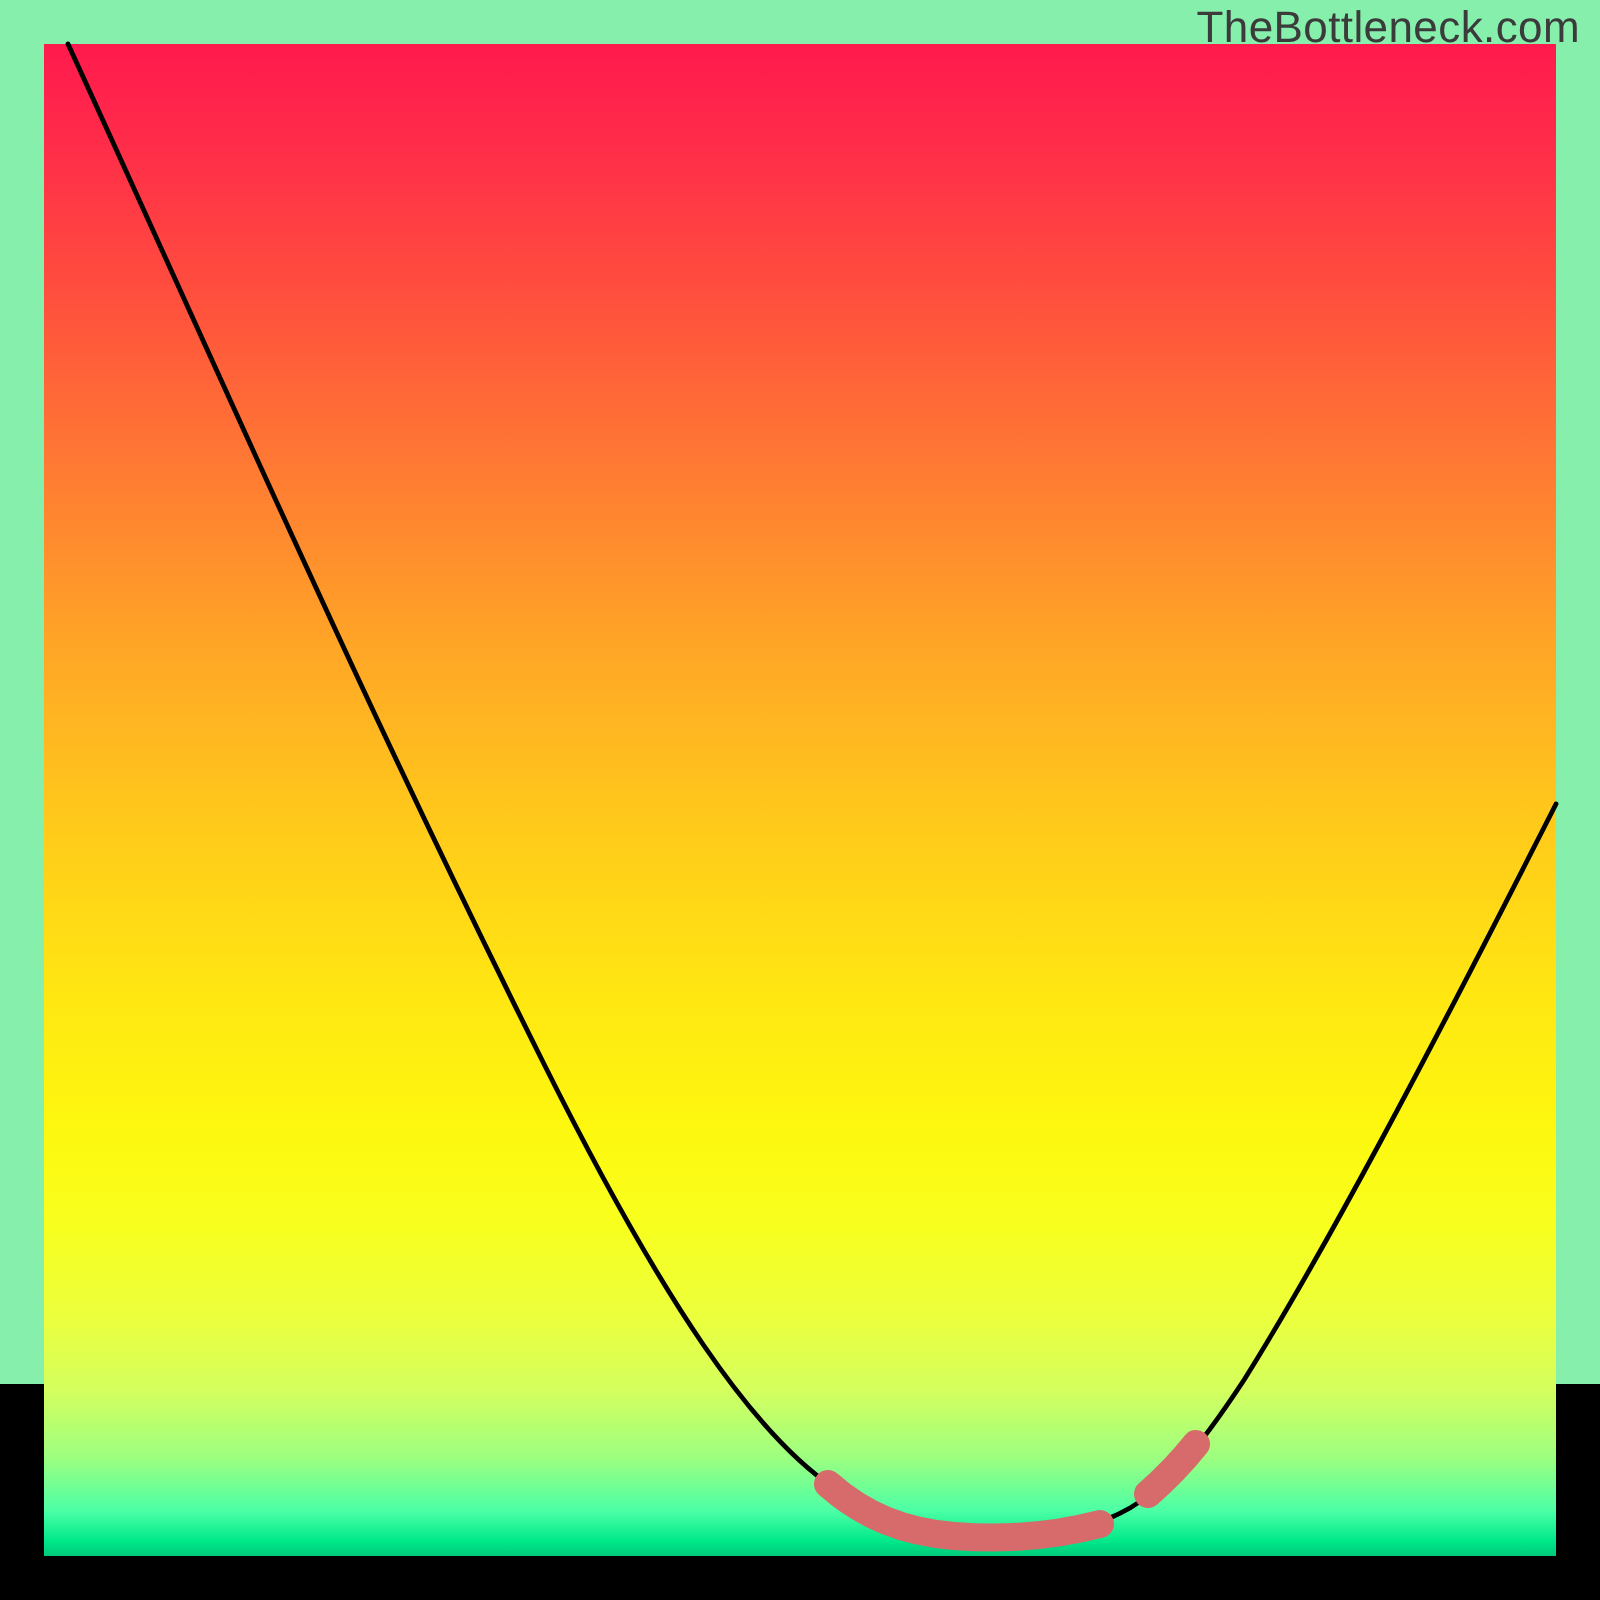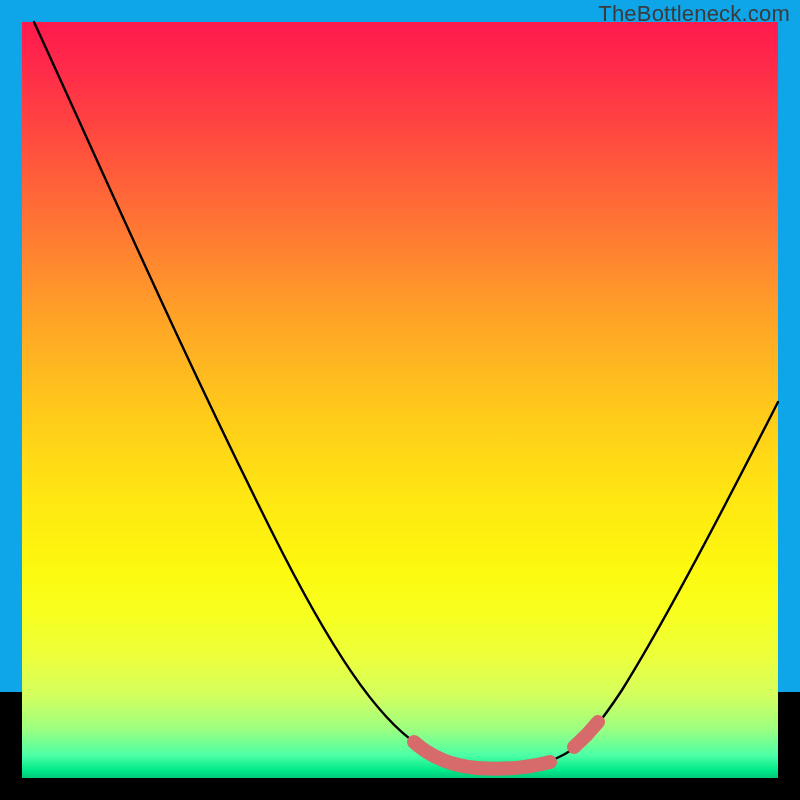--- a/index.html
+++ b/index.html
@@ -8,21 +8,21 @@
     width: 800px;
     height: 800px;
     background: #000;
     overflow: hidden;
     font-family: Arial, Helvetica, sans-serif;
   }
   .frame {
     position: relative;
     width: 800px;
     height: 692px;
-    background: #0ea5e9;
+    background: #86efac;
     text-align: center;
   }
   .plot-area {
     position: absolute;
     left: 22px;
     top: 22px;
     width: 756px;
     height: 756px;
     background: linear-gradient(to bottom,
       #ff1a4d 0%,

